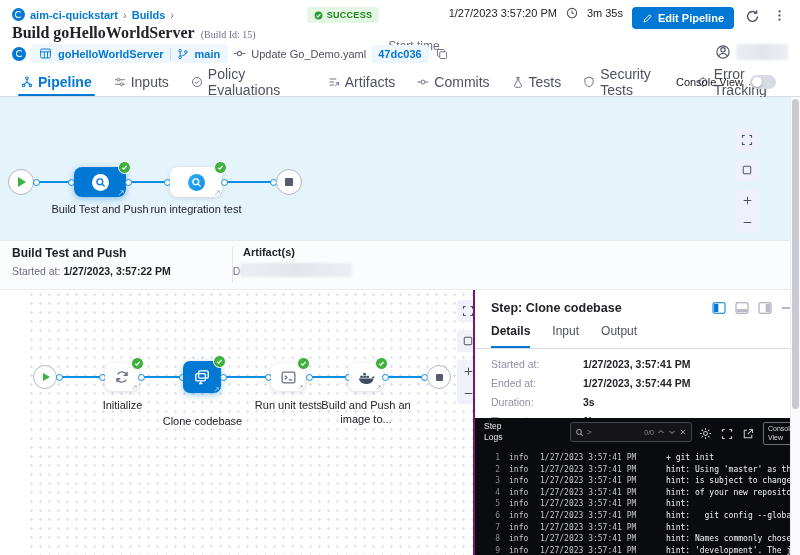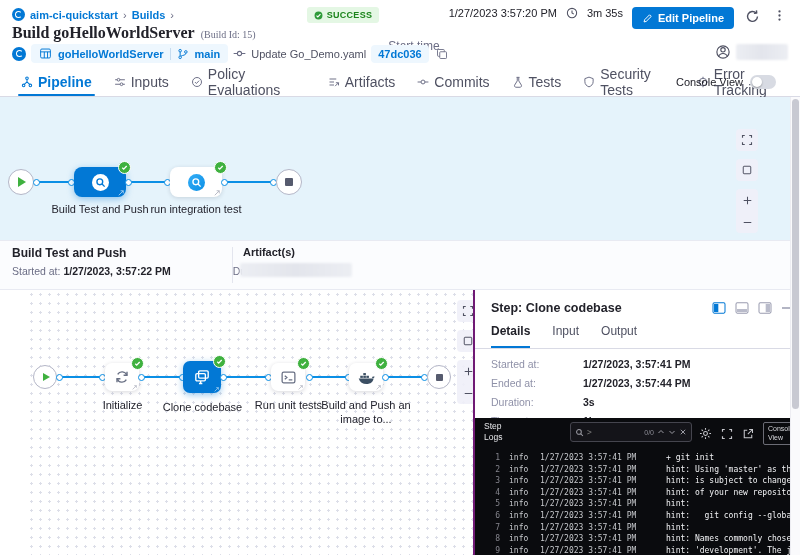--- a/index.html
+++ b/index.html
@@ -480,21 +480,21 @@
             </svg>
           </span>
       </div>
       <div class="gline" style="left:358px;top:86px;width:40px;"></div>
 
       <div class="gnode small" style="left:400px;top:75px;">
           <span class="stopsq" style="width:7px;height:7px;"></span>
         </div>
 
       <div class="slabel" style="left:48px;top:108px;">Initialize</div>
-      <div class="slabel" style="left:128px;top:110px;">Clone codebase</div>
+      <div class="slabel" style="left:128px;top:124px;">Clone codebase</div>
       <div class="slabel" style="left:214px;top:108px;">Run unit tests</div>
       <div class="slabel" style="left:293px;top:108px;width:92px;">Build and Push an image to...</div>
 
       <div class="canvas-controls" style="left:430px;top:10px;">
         <span class="ctrl-btn">
             <svg width="12" height="12" viewBox="0 0 16 16" fill="none" stroke="currentColor" stroke-width="1.5">
               <path d="M2 5V2h3M11 2h3v3M14 11v3h-3M5 14H2v-3"></path>
             </svg>
           </span>
         <span class="ctrl-btn">

